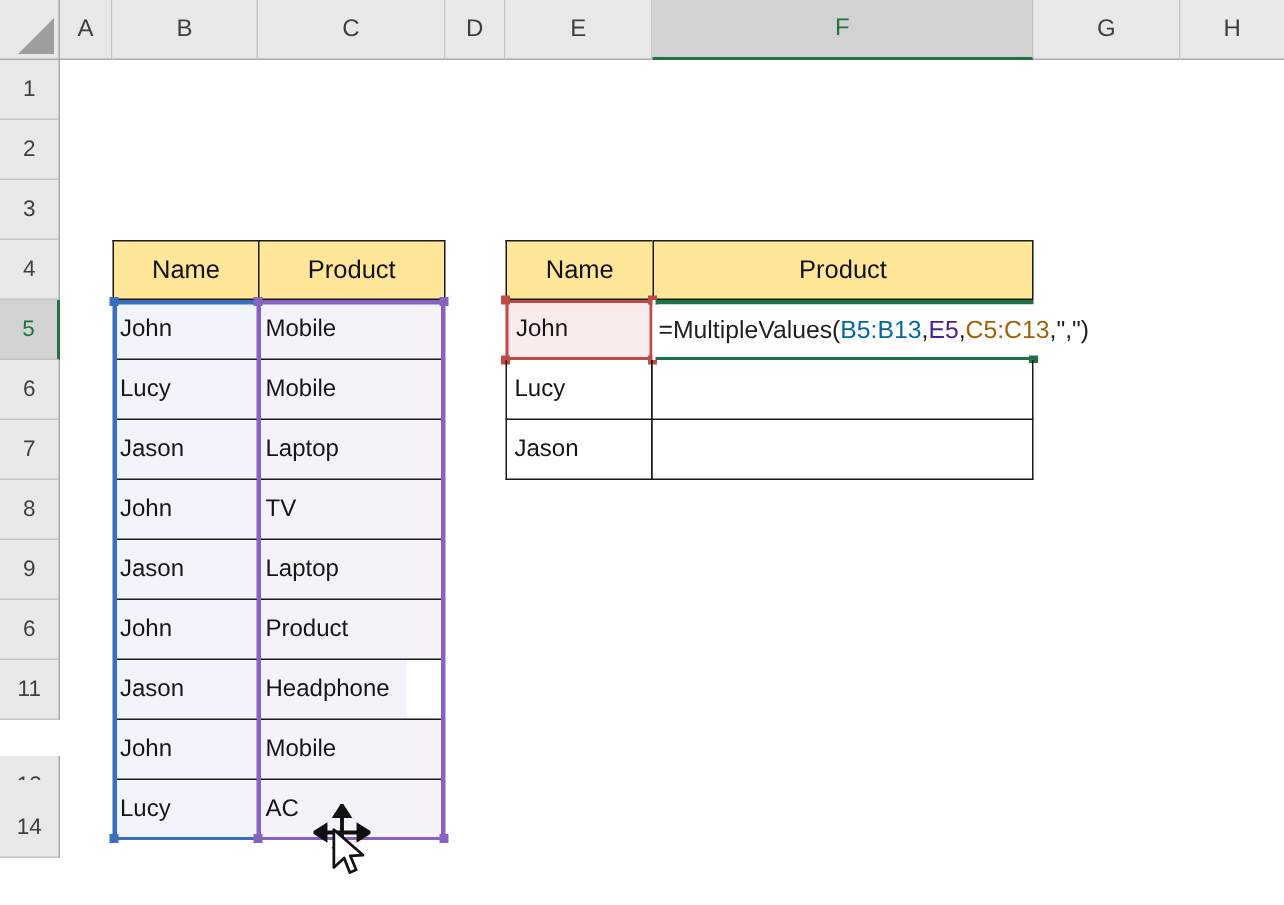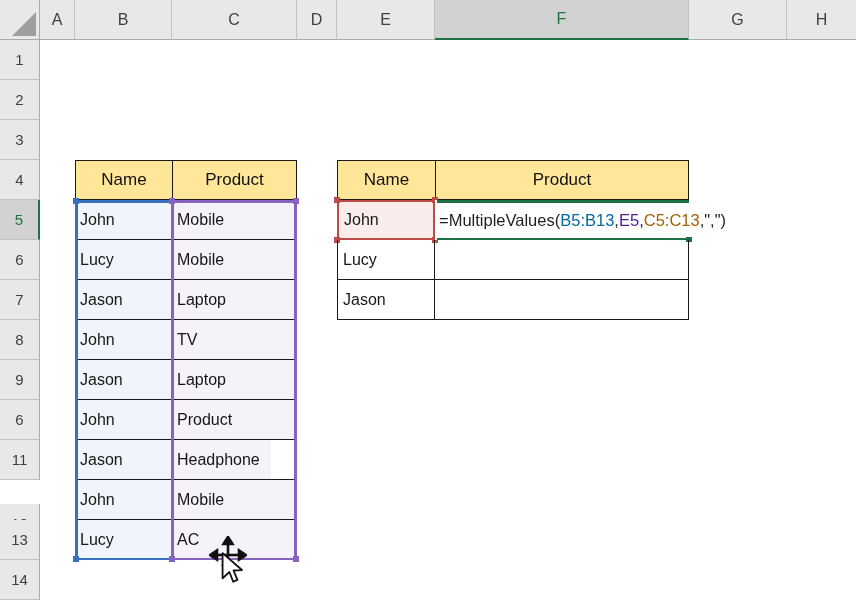--- a/index.html
+++ b/index.html
@@ -73,21 +73,21 @@
   <div class="rowhdr" style="top:160px">4</div>
   <div class="rowhdr sel" style="top:200px">5</div>
   <div class="rowhdr" style="top:240px">6</div>
   <div class="rowhdr" style="top:280px">7</div>
   <div class="rowhdr" style="top:320px">8</div>
   <div class="rowhdr" style="top:360px">9</div>
   <div class="rowhdr" style="top:400px">6</div>
   <div class="rowhdr" style="top:440px">11</div>
   <div class="rowhdr" style="top:504px">12</div>
   <div class="rowhdr" style="top:520px">13</div>
-  <div class="rowhdr" style="top:560px">14</div>
+  <div class="rowhdr" style="top:532px">14</div>
 
 
   <div class="ltable">
     <div class="hcell" style="left:0;top:0;width:97px;height:40px;border-right:none">Name</div>
     <div class="hcell" style="left:97px;top:0;width:125px;height:40px">Product</div>
 
     <div class="cell lcell-name" style="left:0;top:40px;width:97px;height:40px">John</div>
     <div class="cell lcell-name" style="left:0;top:80px;width:97px;height:40px">Lucy</div>
     <div class="cell lcell-name" style="left:0;top:120px;width:97px;height:40px">Jason</div>
     <div class="cell lcell-name" style="left:0;top:160px;width:97px;height:40px">John</div>

